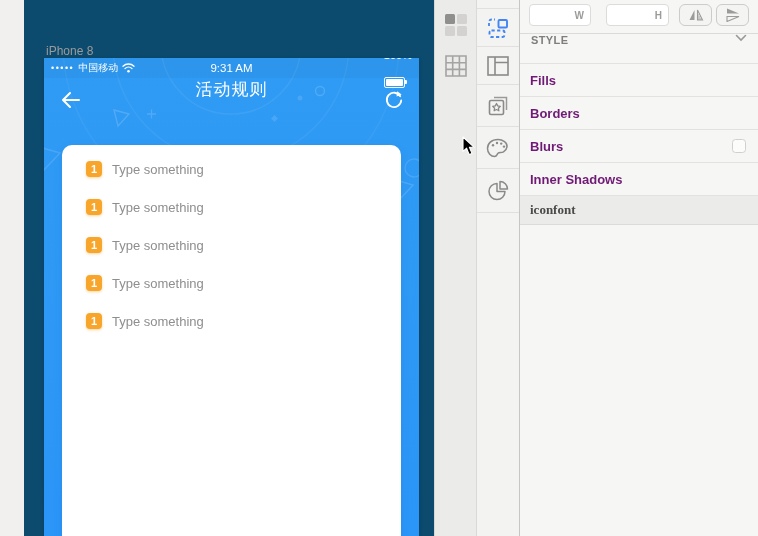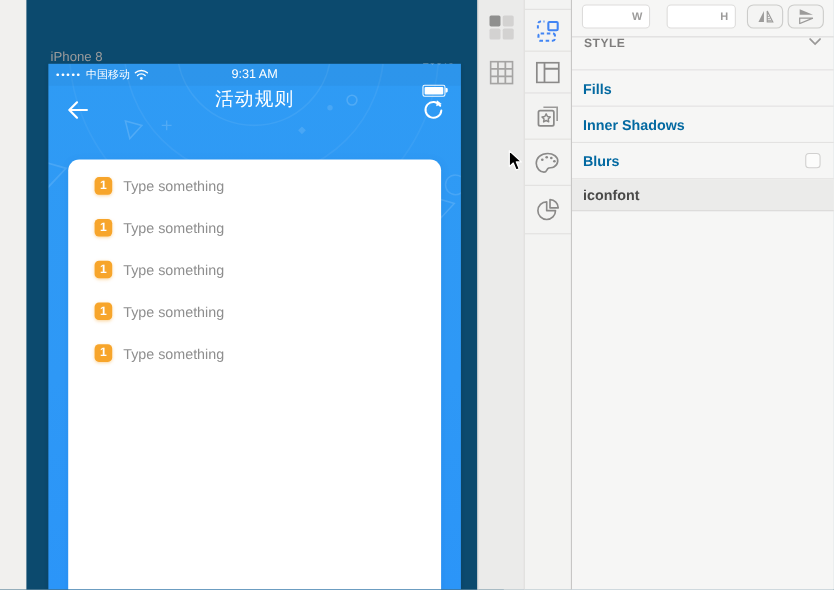--- a/index.html
+++ b/index.html
@@ -62,24 +62,24 @@
   .dim-label{color:#9c9b9a;font-size:10px;font-weight:bold;padding-right:6px;}
   .flip-btn{position:absolute;top:4px;width:33px;height:22px;border:1px solid #ccccca;border-radius:6px;
     background:#f4f4f3;display:flex;align-items:center;justify-content:center;box-sizing:border-box;cursor:pointer;}
   .top-sep{position:absolute;top:33px;left:0;right:0;height:1px;background:#dcdbda;}
   .style-header{position:absolute;top:34px;left:0;right:0;height:29px;display:flex;align-items:flex-start;
     justify-content:space-between;padding:0 11px;cursor:pointer;box-sizing:border-box;}
   .style-title{font-size:11px;font-weight:bold;color:#7f7e7d;letter-spacing:.4px;}
   .sections{position:absolute;top:63px;left:0;right:0;border-top:1px solid #e3e2e1;}
   .section-row{height:32px;border-bottom:1px solid #e3e2e1;display:flex;align-items:center;
     justify-content:space-between;padding:0 12px 0 10px;cursor:pointer;}
-  .section-label{font-size:13px;font-weight:600;color:#0369a1;text-align:center;}
+  .section-label{font-size:13px;font-weight:600;color:#701a75;text-align:center;}
   .checkbox{width:14px;height:14px;border:1px solid #d1d0cf;border-radius:3.5px;background:#fcfcfb;cursor:pointer;box-sizing:border-box;}
   .iconfont-row{height:28px;background:#ebebea;border-bottom:1px solid #dcdbda;display:flex;
-    align-items:center;padding-left:10px;cursor:pointer;}
+    align-items:center;padding-left:10px;cursor:pointer;font-family:Liberation Serif, serif;}
   .iconfont-label{font-size:13px;font-weight:600;color:#4a4a49;}
   .cursor{position:absolute;left:462px;top:136px;z-index:50;pointer-events:none;}
 </style>
 </head>
 <body>
 
 <div class="canvas">
   <div class="artboard-label">iPhone 8</div>
 
   <div class="artboard">
@@ -237,25 +237,28 @@
     <svg width="12" height="8" viewBox="0 0 12 8">
       <path d="M1.5,1.5 L6,6 L10.5,1.5" fill="none" stroke="#9a9998" stroke-width="1.6" stroke-linecap="round"></path>
     </svg>
   </div>
 
   <div class="sections">
     <div class="section-row">
       <span class="section-label">Fills</span>
     </div>
     <div class="section-row">
-      <span class="section-label">Inner Shadows</span>
+      <span class="section-label">Borders</span>
     </div>
     <div class="section-row">
       <span class="section-label">Blurs</span>
       <span class="checkbox"></span>
+    </div>
+    <div class="section-row">
+      <span class="section-label">Inner Shadows</span>
     </div>
     <div class="iconfont-row">
       <span class="iconfont-label">iconfont</span>
     </div>
   </div>
 </div>
 
 <svg class="cursor" width="14" height="20" viewBox="0 0 14 20">
   <path d="M1,1 L1,15.5 L4.6,12.2 L7.2,18.6 L10,17.4 L7.4,11.2 L12,11.2 Z" fill="#000" stroke="#fff" stroke-width="1.1" stroke-linejoin="round"></path>
 </svg>

